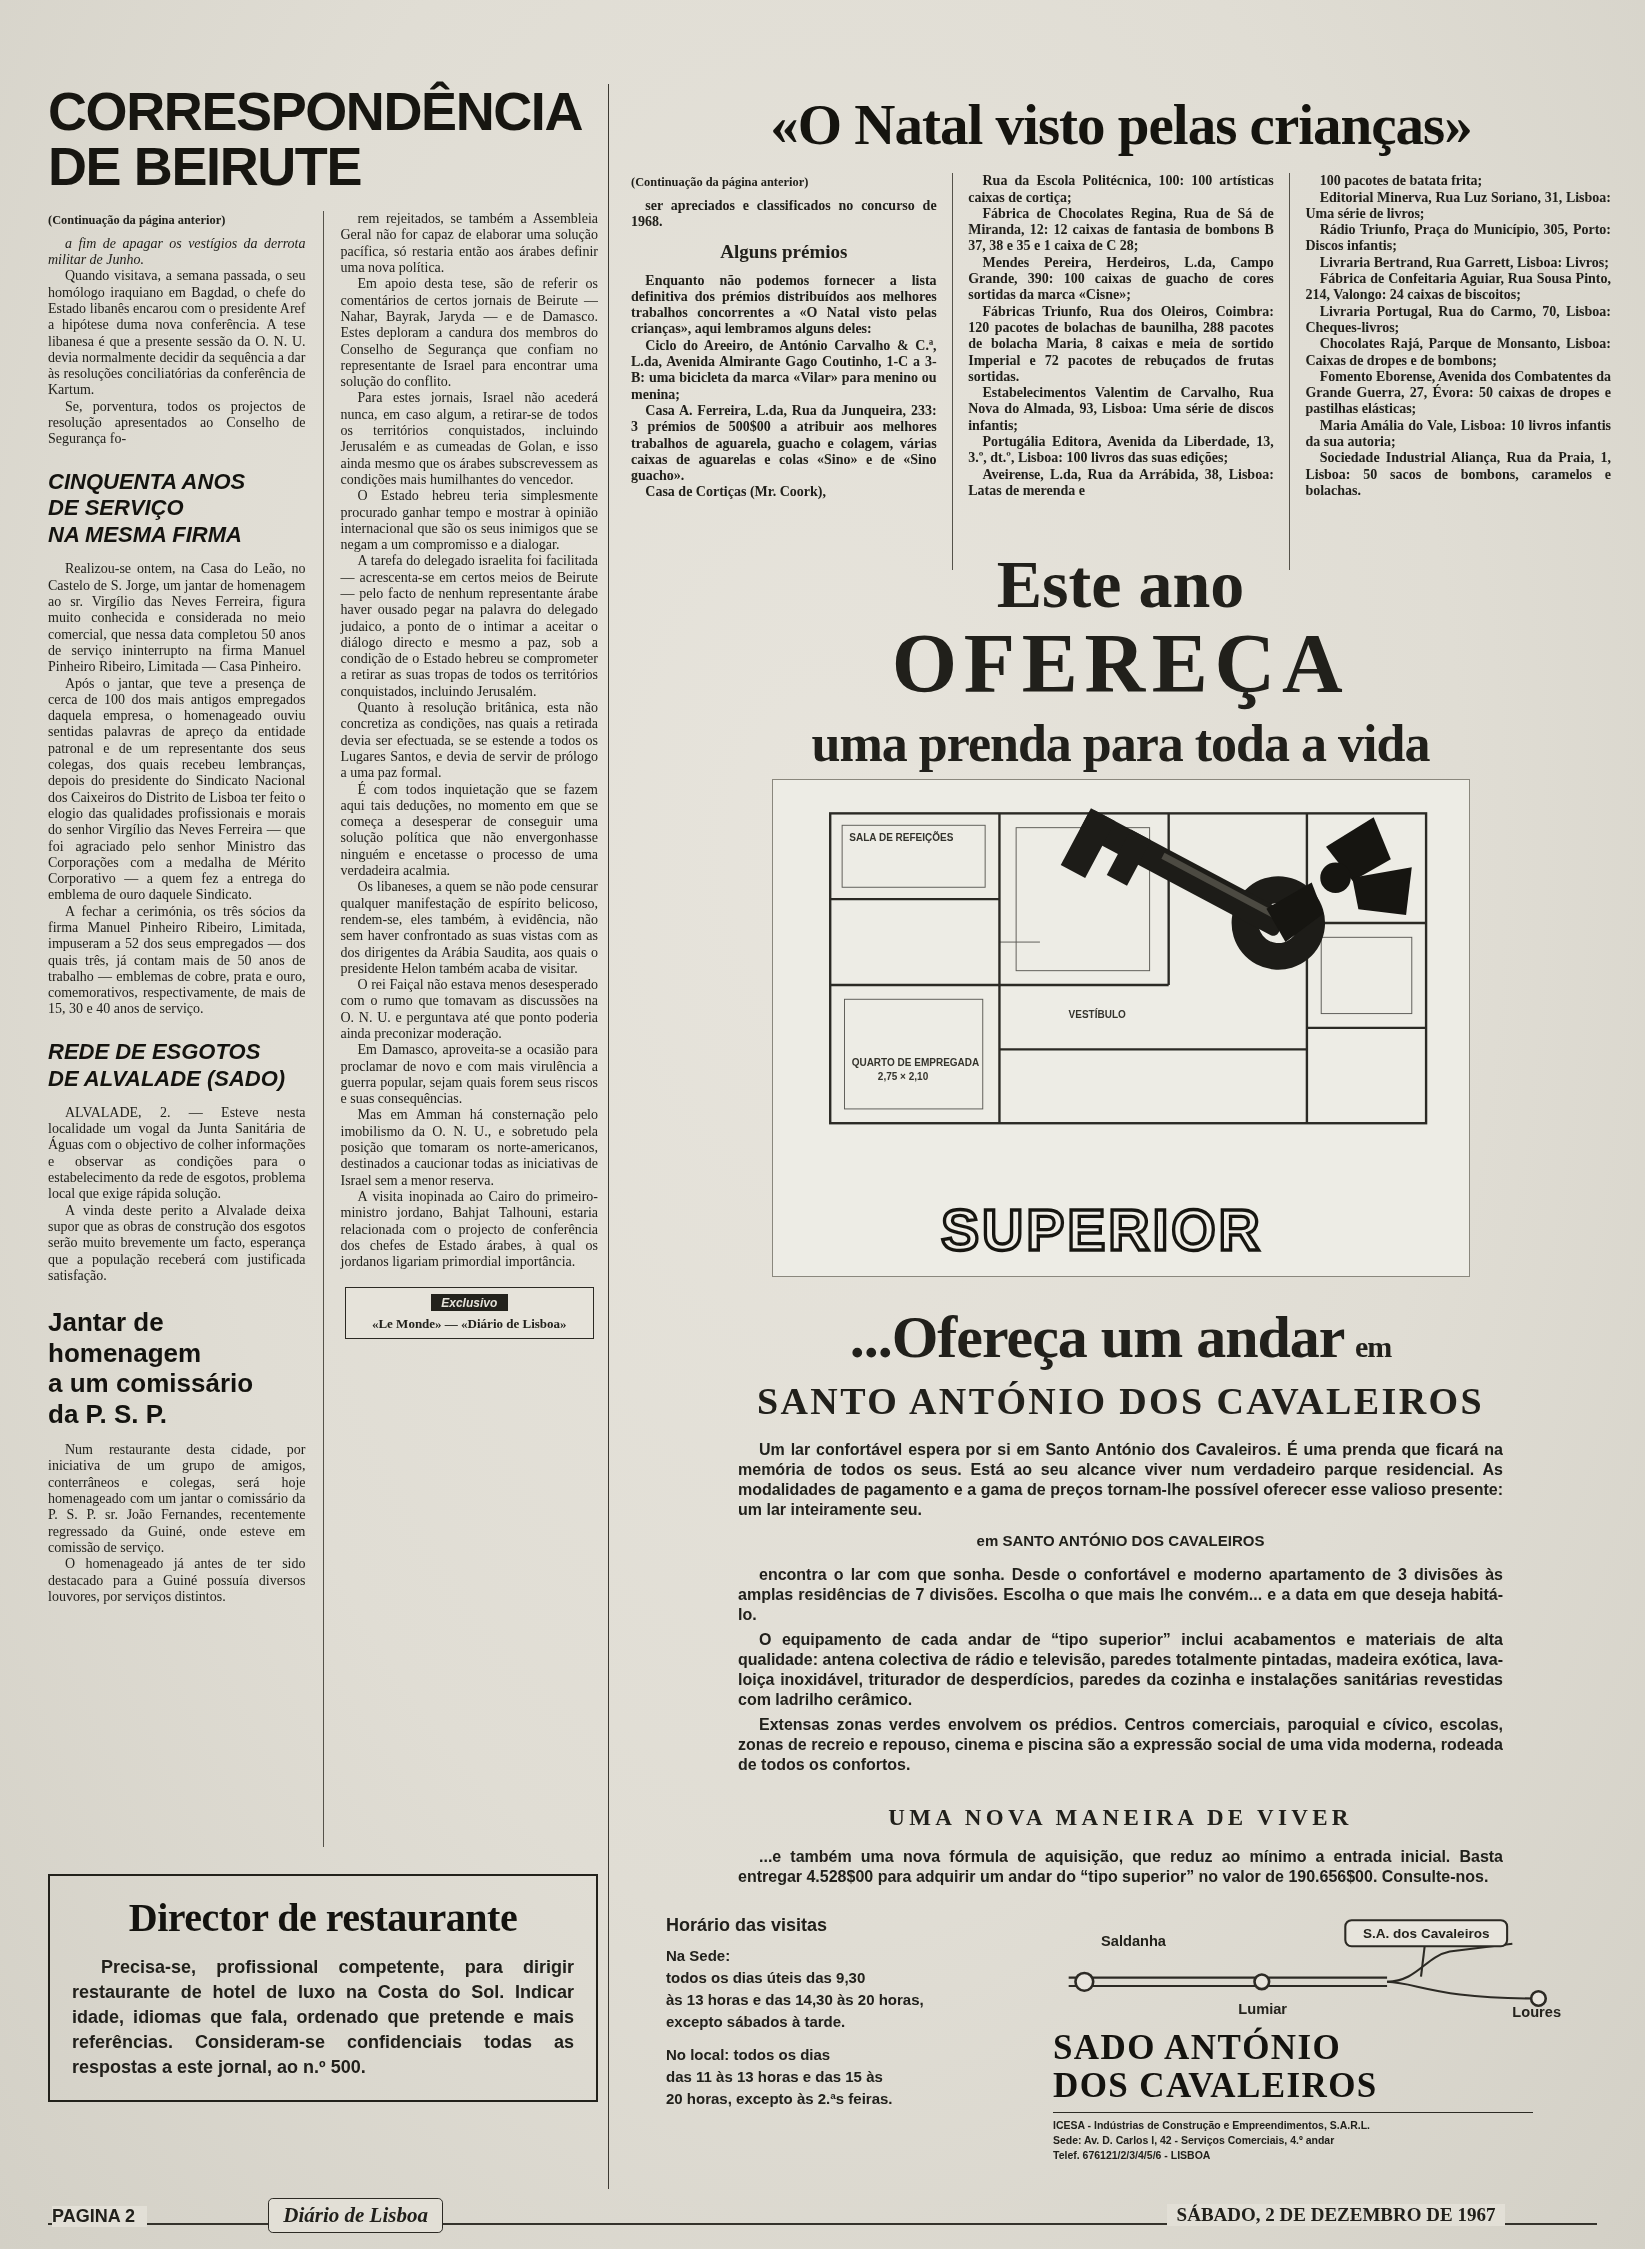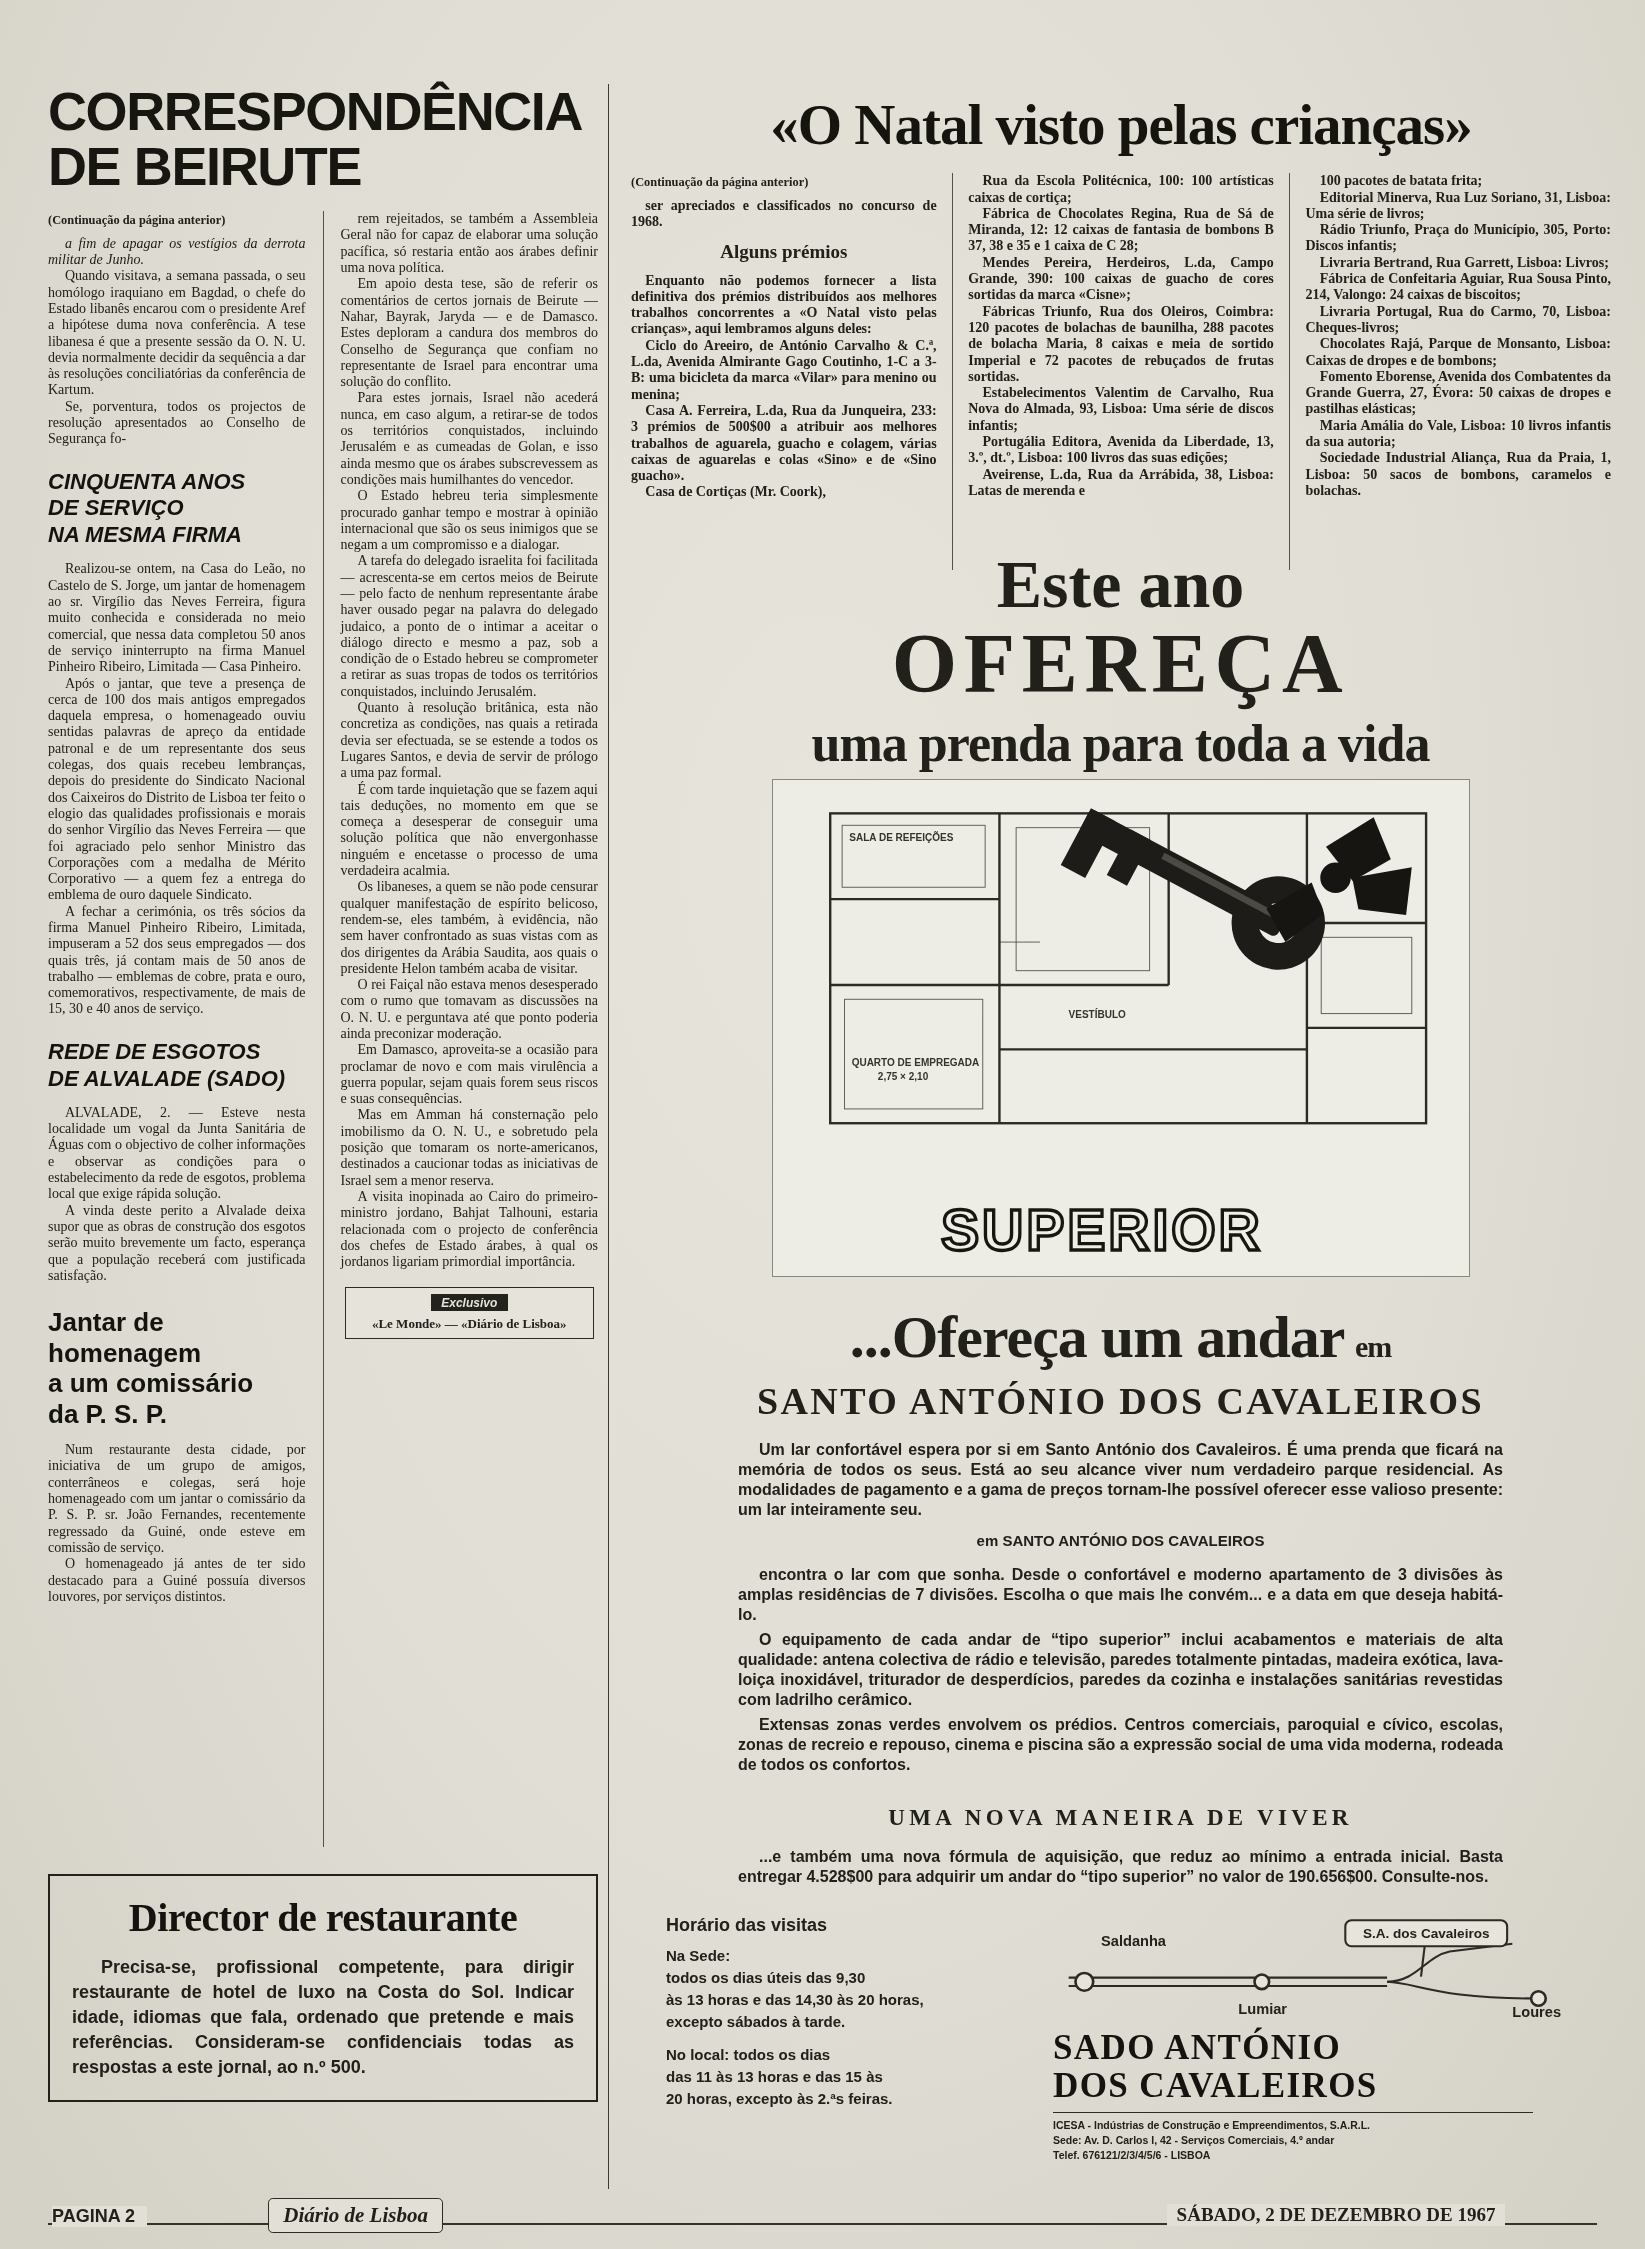--- a/index.html
+++ b/index.html
@@ -166,21 +166,21 @@
       </div>
 
       <div class="col col2">
         <div class="paras">
             <p>rem rejeitados, se também a Assembleia Geral não for capaz de elaborar uma solução pacífica, só restaria então aos árabes definir uma nova política.</p>
             <p>Em apoio desta tese, são de referir os comentários de certos jornais de Beirute — Nahar, Bayrak, Jaryda — e de Damasco. Estes deploram a candura dos membros do Conselho de Segurança que confiam no representante de Israel para encontrar uma solução do conflito.</p>
             <p>Para estes jornais, Israel não acederá nunca, em caso algum, a retirar-se de todos os territórios conquistados, incluindo Jerusalém e as cumeadas de Golan, e isso ainda mesmo que os árabes subscrevessem as condições mais humilhantes do vencedor.</p>
             <p>O Estado hebreu teria simplesmente procurado ganhar tempo e mostrar à opinião internacional que são os seus inimigos que se negam a um compromisso e a dialogar.</p>
             <p>A tarefa do delegado israelita foi facilitada — acrescenta-se em certos meios de Beirute — pelo facto de nenhum representante árabe haver ousado pegar na palavra do delegado judaico, a ponto de o intimar a aceitar o diálogo directo e mesmo a paz, sob a condição de o Estado hebreu se comprometer a retirar as suas tropas de todos os territórios conquistados, incluindo Jerusalém.</p>
             <p>Quanto à resolução britânica, esta não concretiza as condições, nas quais a retirada devia ser efectuada, se se estende a todos os Lugares Santos, e devia de servir de prólogo a uma paz formal.</p>
-            <p>É com tarde inquietação que se fazem aqui tais deduções, no momento em que se começa a desesperar de conseguir uma solução política que não envergonhasse ninguém e encetasse o processo de uma verdadeira acalmia.</p>
+            <p>É com todos inquietação que se fazem aqui tais deduções, no momento em que se começa a desesperar de conseguir uma solução política que não envergonhasse ninguém e encetasse o processo de uma verdadeira acalmia.</p>
             <p>Os libaneses, a quem se não pode censurar qualquer manifestação de espírito belicoso, rendem-se, eles também, à evidência, não sem haver confrontado as suas vistas com as dos dirigentes da Arábia Saudita, aos quais o presidente Helon também acaba de visitar.</p>
             <p>O rei Faiçal não estava menos desesperado com o rumo que tomavam as discussões na O. N. U. e perguntava até que ponto poderia ainda preconizar moderação.</p>
             <p>Em Damasco, aproveita-se a ocasião para proclamar de novo e com mais virulência a guerra popular, sejam quais forem seus riscos e suas consequências.</p>
             <p>Mas em Amman há consternação pelo imobilismo da O. N. U., e sobretudo pela posição que tomaram os norte-americanos, destinados a caucionar todas as iniciativas de Israel sem a menor reserva.</p>
             <p>A visita inopinada ao Cairo do primeiro-ministro jordano, Bahjat Talhouni, estaria relacionada com o projecto de conferência dos chefes de Estado árabes, à qual os jordanos ligariam primordial importância.</p>
           </div>
         <div class="exclusive-box">
           <span class="excl-tag">Exclusivo</span>
           <div class="excl-src">«Le Monde» — «Diário de Lisboa»</div>
         </div>

